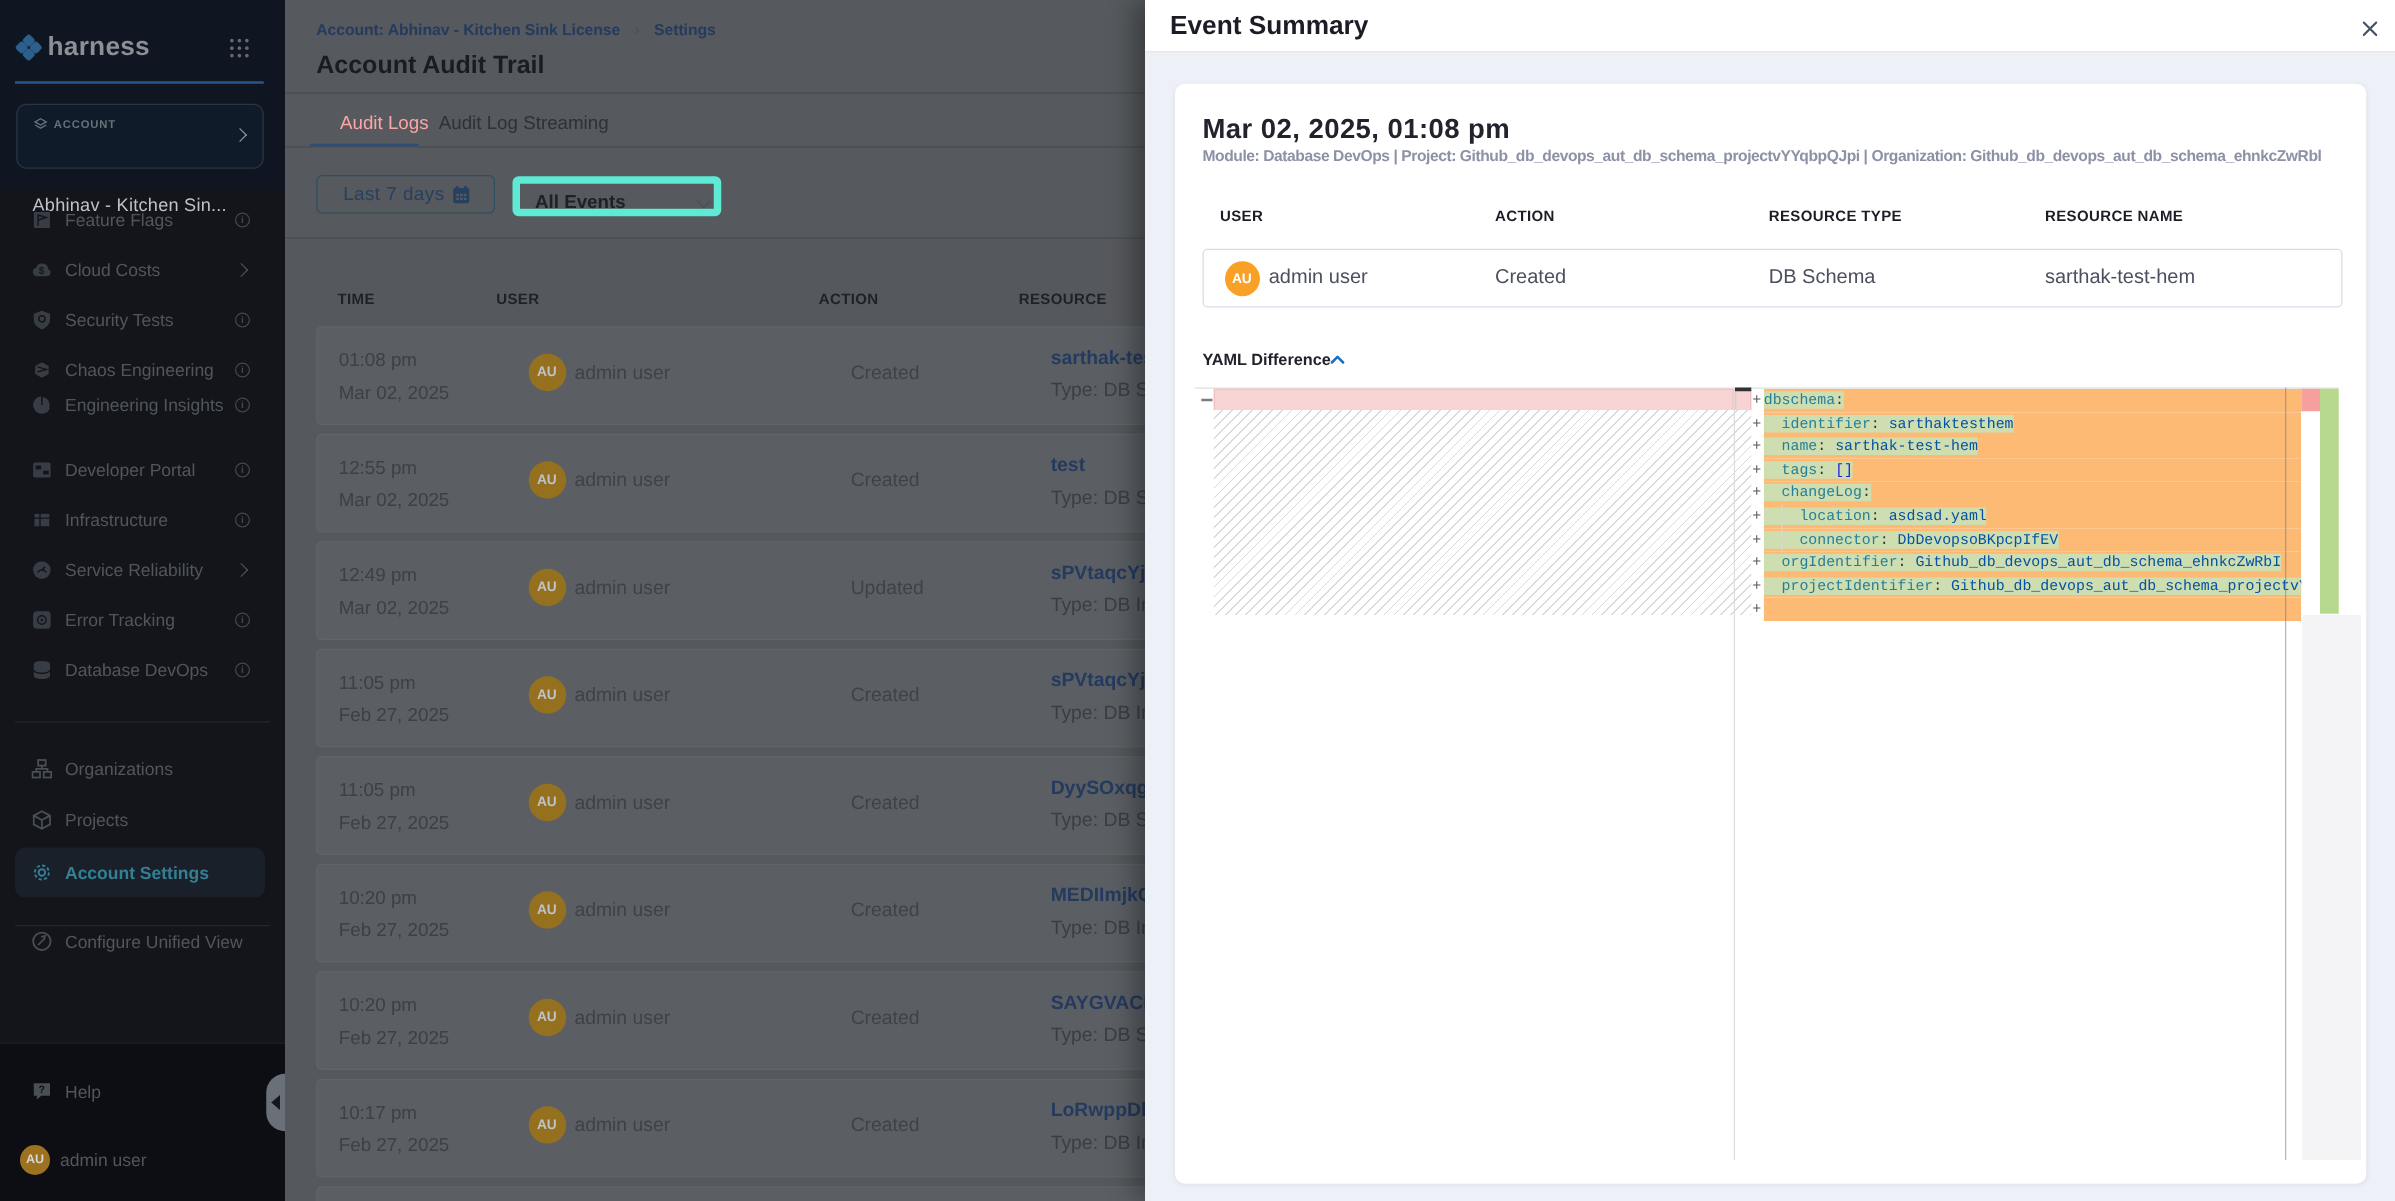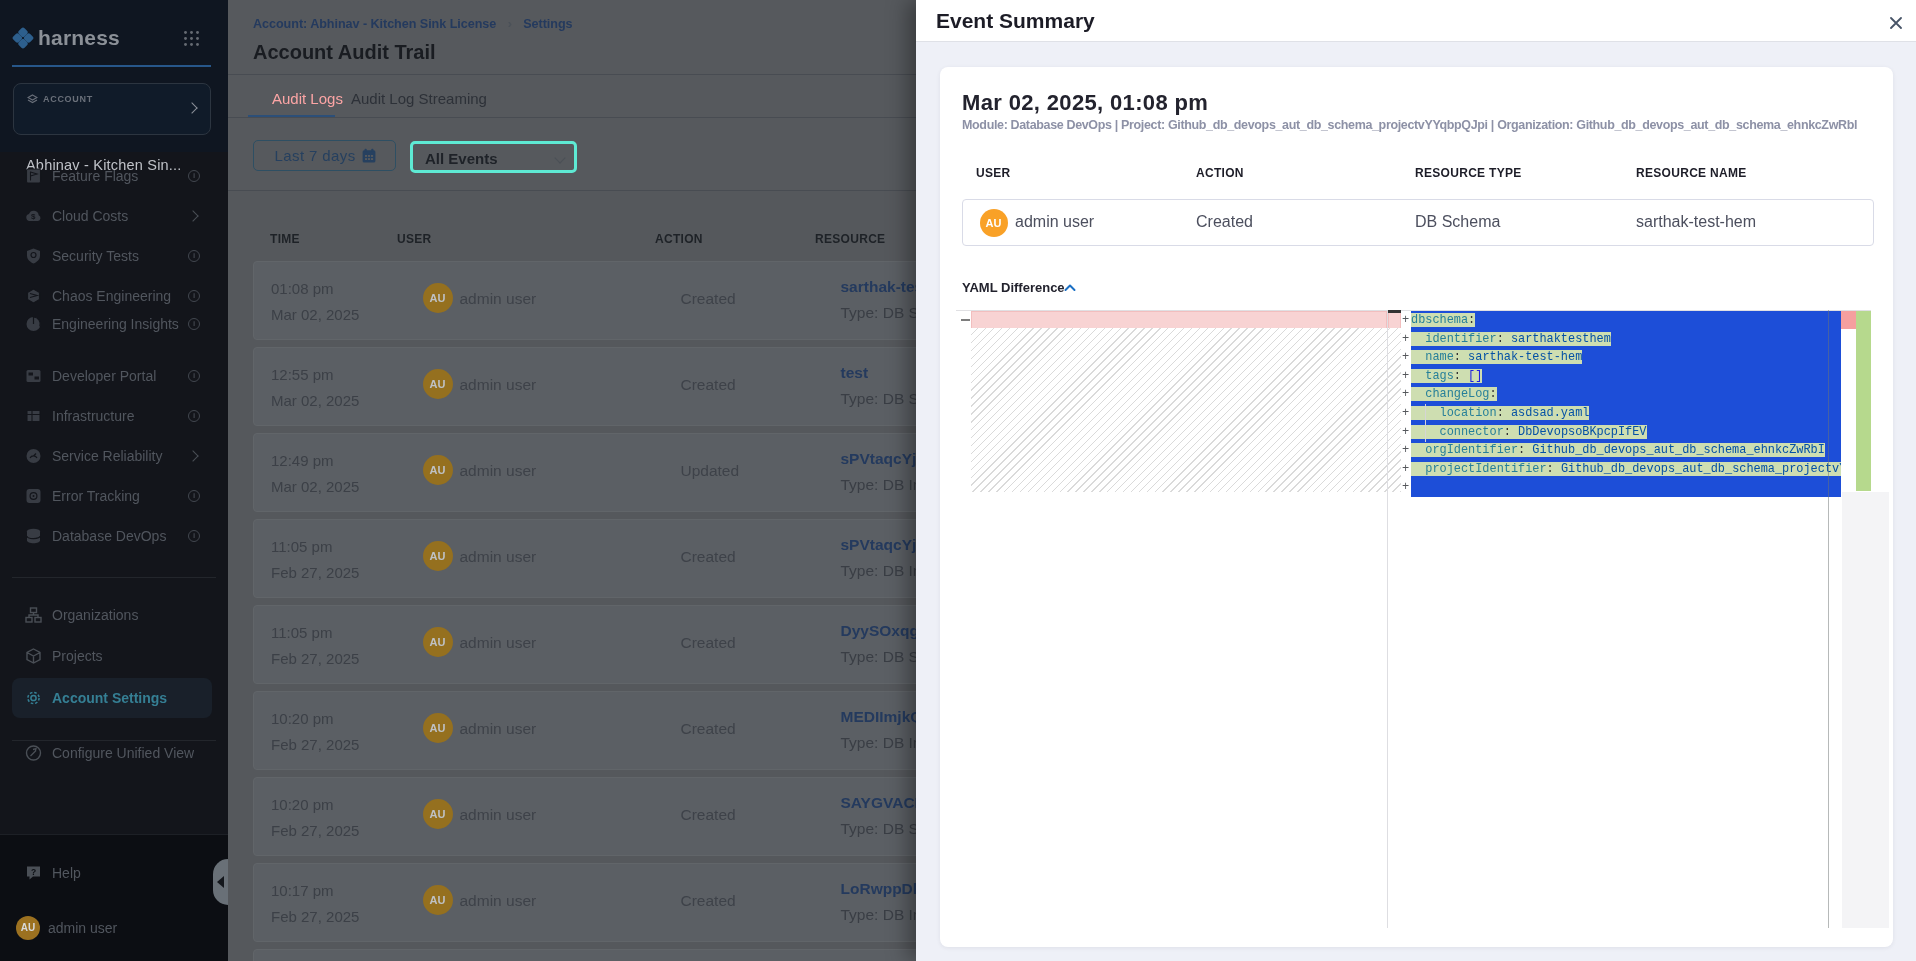--- a/index.html
+++ b/index.html
@@ -35,21 +35,21 @@
 
   
   #drawer { position:absolute; left:916px; top:0; width:1000px; height:961px; background:#eef0f7; z-index:10; box-shadow:-8px 0 20px rgba(0,0,0,0.35); }
   #drawer-header { position:absolute; left:0; top:0; width:1000px; height:42px; background:#fff; border-bottom:1px solid #dfe1e7; }
   #card { position:absolute; left:24px; top:67px; width:953px; height:880px; background:#fff; border-radius:8px; box-shadow:0 1px 4px rgba(40,41,61,0.08); }
 
   .dhdr { position:absolute; top:99px; font-size:12px; font-weight:700; color:#1d1d28; letter-spacing:0.3px; }
   .dval { position:absolute; top:123px; font-size:16px; color:#4c4f5e; }
 
   
-  .code-line { height:18.6px; line-height:18.6px; background:#1d4ed8; white-space:pre; font-family:"Liberation Mono",monospace; font-size:11.9px; }
+  .code-line { height:18.6px; line-height:18.6px; background:#fdba74; white-space:pre; font-family:"Liberation Mono",monospace; font-size:11.9px; }
   .cadd { background:#cedeb1; }
   .ck { color:#267f99; }
   .cv { color:#0451a5; }
   .cb { color:#2020e0; }
   .cp { color:#333; }
   .plus-col { position:absolute; left:486px; top:311px; width:14px; text-align:center; font-family:"Liberation Mono",monospace; font-size:12px; color:#55585c; }
   .plus-col div { height:18.6px; line-height:18.6px; }
 </style>
 </head>
 <body>
@@ -256,21 +256,21 @@
         <g fill="#56595d">
           <rect x="4" y="7" width="2.1" height="1.9"></rect>
           <rect x="7" y="7" width="2.1" height="1.9"></rect>
           <rect x="10" y="7" width="2.1" height="1.9"></rect>
           <rect x="4" y="10.1" width="2.1" height="1.9"></rect>
           <rect x="7" y="10.1" width="2.1" height="1.9"></rect>
           <rect x="10" y="10.1" width="2.1" height="1.9"></rect>
         </g>
       </svg>
   </div>
-  <div class="abs" style="left:182px;top:140.5px;width:167px;height:32px;border:3px solid #5eead4;border-radius:5px;">
+  <div class="abs" style="left:182px;top:140.5px;width:167px;height:32px;border:6px solid #5eead4;border-radius:5px;">
     <div class="abs" style="left:12px;top:6px;font-size:15px;color:#1e2228;font-weight:600;">All Events</div>
     <div class="abs" style="left:143px;top:10px;width:8px;height:8px;border-right:1.5px solid #4b5056;border-bottom:1.5px solid #4b5056;transform:rotate(45deg);"></div>
   </div>
 
   <div class="abs" style="left:42px;top:232px;font-size:12px;font-weight:700;color:#1e2227;letter-spacing:0.3px;">TIME</div>
   <div class="abs" style="left:169px;top:232px;font-size:12px;font-weight:700;color:#1e2227;letter-spacing:0.3px;">USER</div>
   <div class="abs" style="left:427px;top:232px;font-size:12px;font-weight:700;color:#1e2227;letter-spacing:0.3px;">ACTION</div>
   <div class="abs" style="left:587px;top:232px;font-size:12px;font-weight:700;color:#1e2227;letter-spacing:0.3px;">RESOURCE</div>
 
   <div class="trow" style="top:260.7px;">

